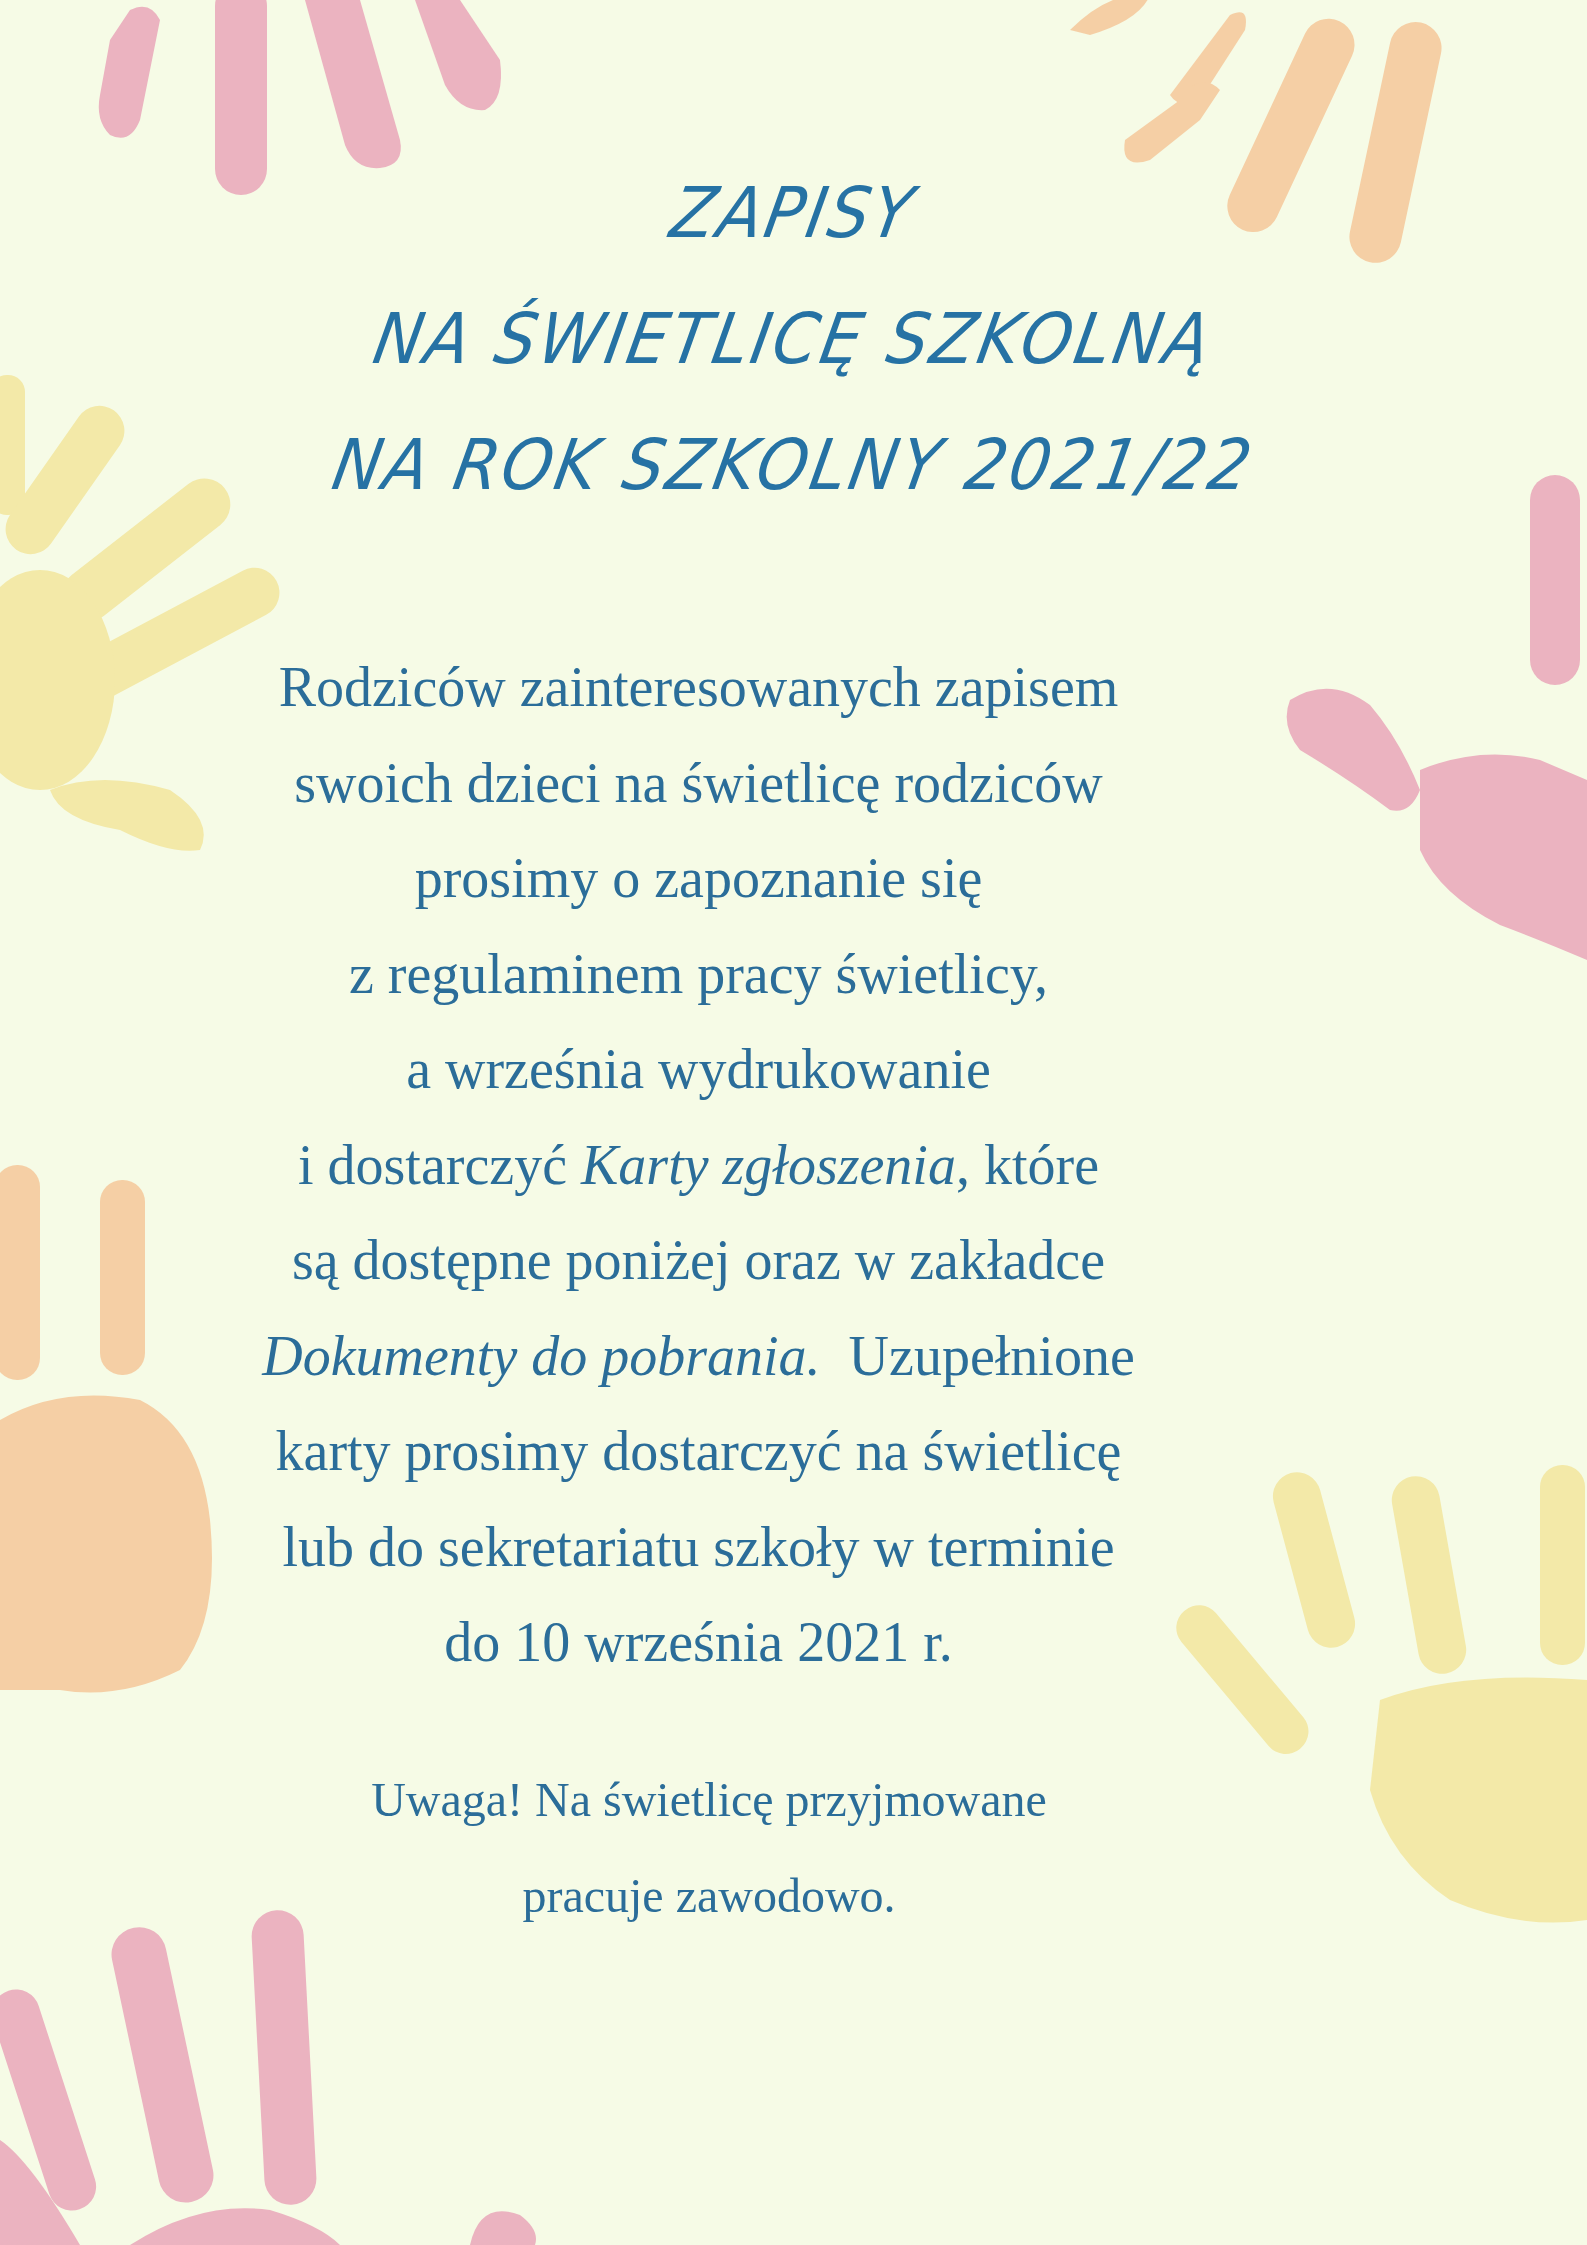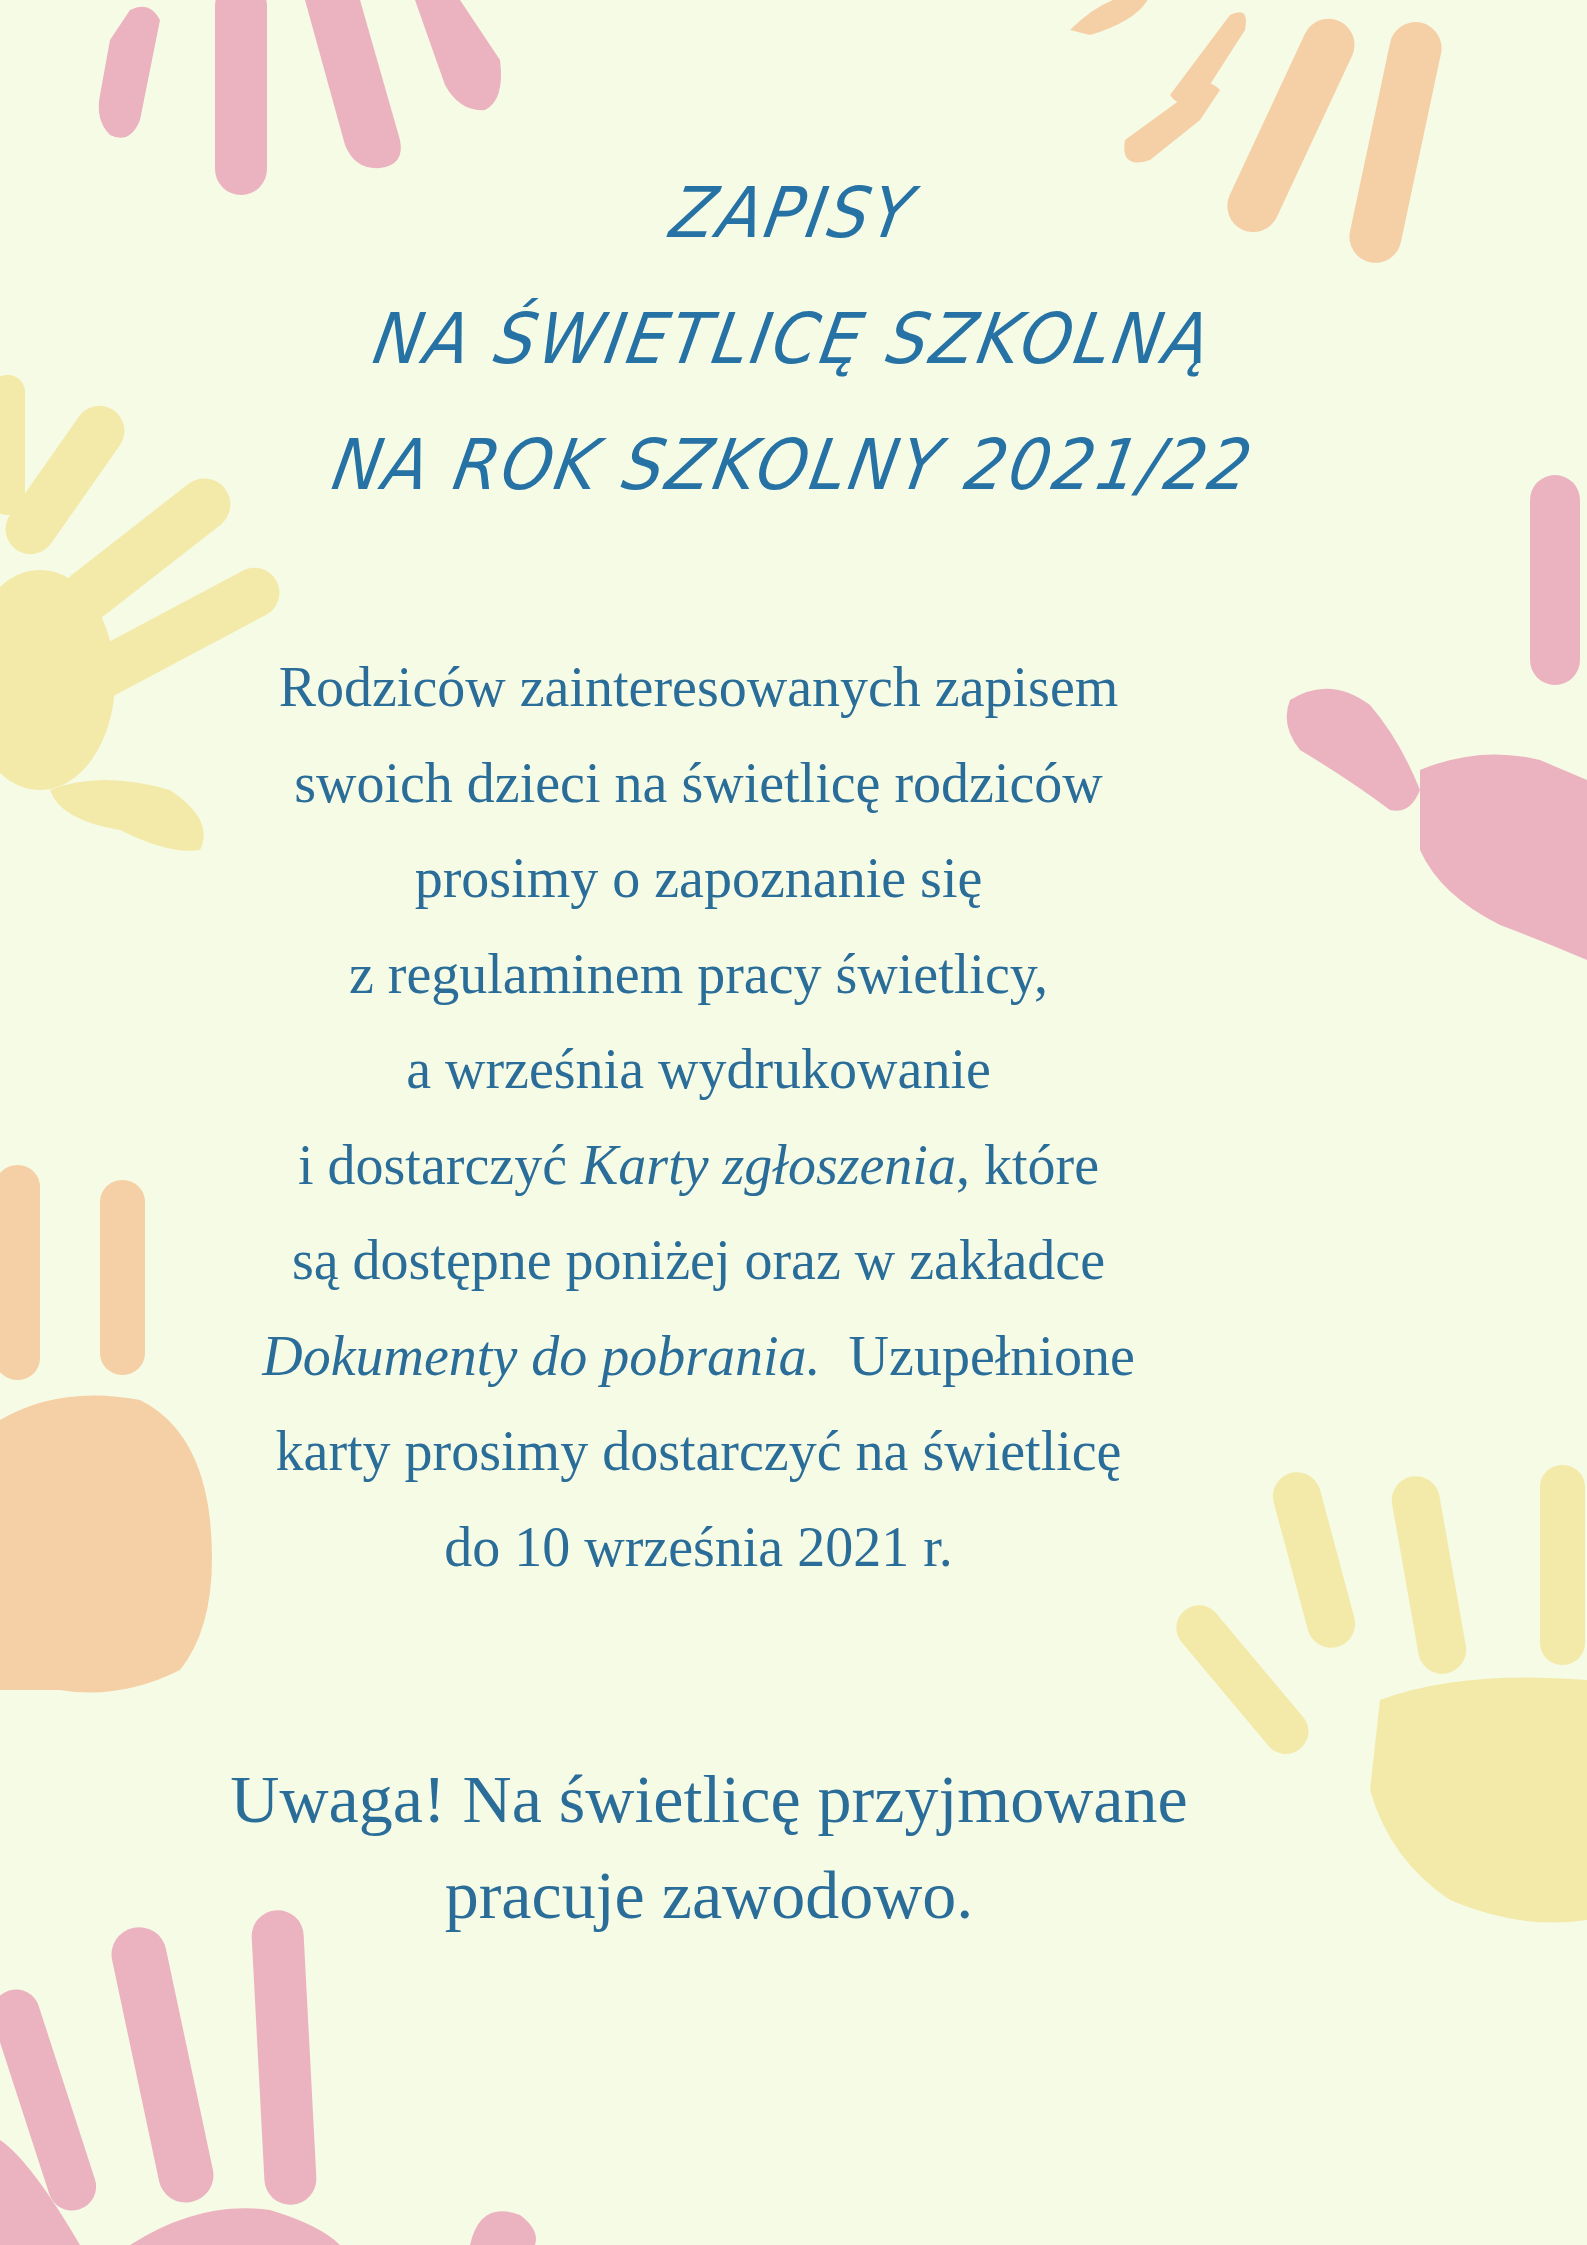--- a/index.html
+++ b/index.html
@@ -22,21 +22,21 @@
       position: absolute; left: 0; width: 1397px; top: 640px;
       text-align: center; color: #2B6D99;
       font-family: "Liberation Serif", serif;
       font-size: 56px; line-height: 95.5px;
     }
     .body-text i { font-style: italic; margin-top: 21px; }
     .notice {
       position: absolute; left: 0; width: 1418px; top: 1752px;
       text-align: center; color: #2B6D99;
       font-family: "Liberation Serif", serif;
-      font-size: 68px; line-height: 95.5px;
+      font-size: 48px; line-height: 95.5px;
     }
   </style>
 </head>
 <body>
 
 <svg class="decor" viewBox="0 0 1587 2245" xmlns="http://www.w3.org/2000/svg">
 
   <g fill="#EBB3C0">
     <path d="M130 10 Q150 0 160 20 L140 120 Q130 145 110 135 Q95 120 100 95 L110 40 Z"></path>
     <rect x="215" y="-20" width="52" height="215" rx="26"></rect>
@@ -100,19 +100,20 @@
 <div class="body-text">
   <div>Rodziców zainteresowanych zapisem</div>
   <div>swoich dzieci na świetlicę rodziców</div>
   <div>prosimy o zapoznanie się</div>
   <div>z regulaminem pracy świetlicy,</div>
   <div>a września wydrukowanie</div>
   <div><span>i dostarczyć </span><i>Karty zgłoszenia</i><span>, które</span></div>
   <div>są dostępne poniżej oraz w zakładce</div>
   <div><i>Dokumenty do pobrania.</i><span style="white-space:pre">  Uzupełnione</span></div>
   <div>karty prosimy dostarczyć na świetlicę</div>
+  <div>lub do sekretariatu szkoły w terminie</div>
   <div>do 10 września 2021 r.</div>
 </div>
 
 <div class="notice">
   <div>Uwaga! Na świetlicę przyjmowane</div>
   <div>pracuje zawodowo.</div>
 </div>
 
 </body></html>

